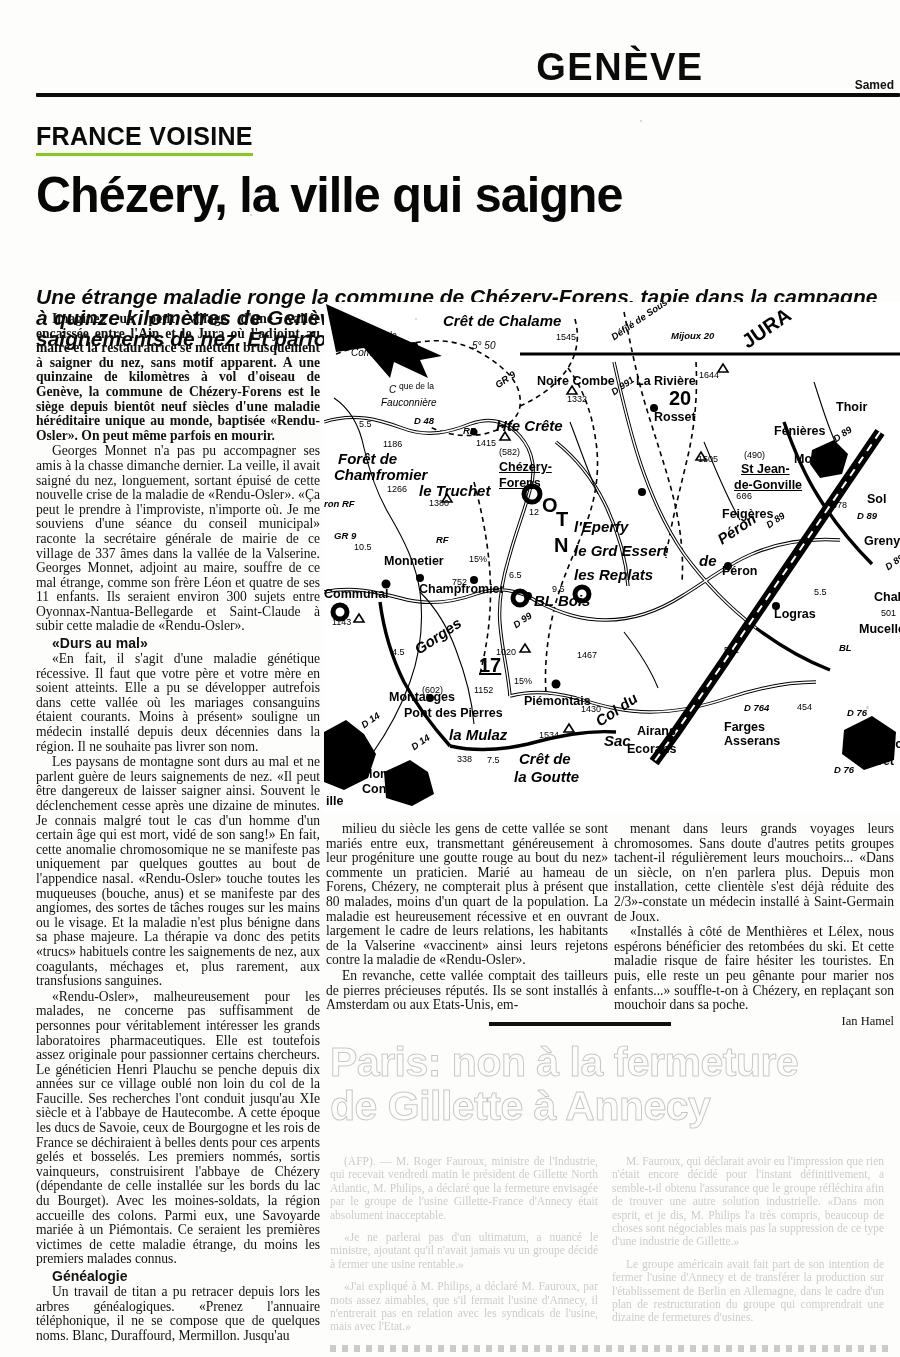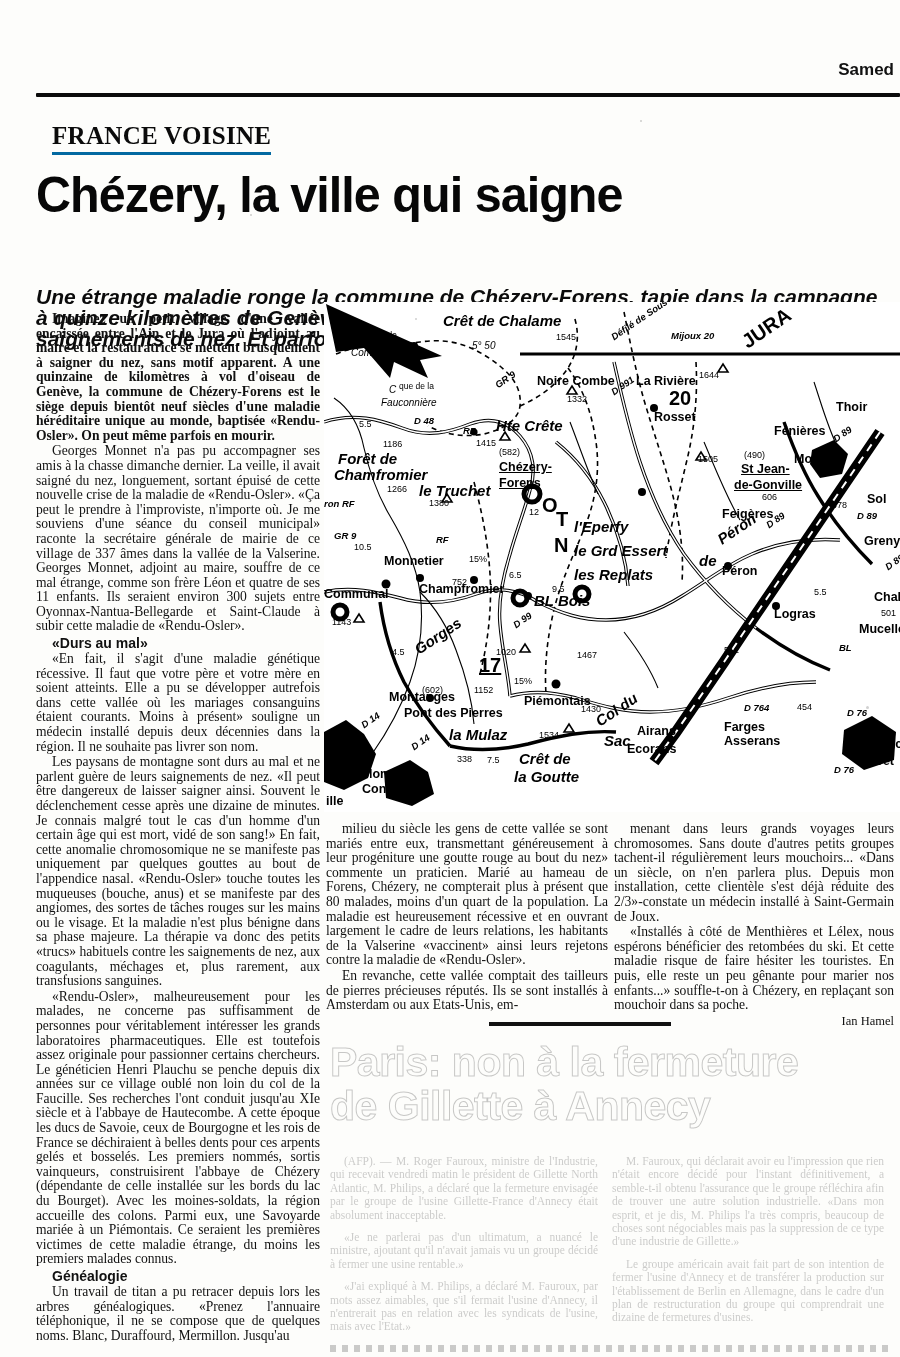--- a/index.html
+++ b/index.html
@@ -14,36 +14,36 @@
   .page{position:relative;width:900px;height:1357px;}
 
   
   .masthead{position:absolute;left:0;top:48px;width:900px;height:52px;}
   .masthead-title{
     position:absolute;left:520px;top:-2px;width:200px;text-align:center;
     font-family:"Liberation Sans",sans-serif;
     font-weight:700;font-size:38px;letter-spacing:1.5px;color:#0b0b0b;
   }
   .masthead-date{
-    position:absolute;right:6px;top:12px;
-    font-family:"Liberation Sans",sans-serif;
-    font-weight:700;font-size:17px;color:#111;
+    position:absolute;right:6px;top:30px;
+    font-family:"Liberation Sans",sans-serif;
+    font-weight:700;font-size:12px;color:#111;
     white-space:nowrap;overflow:hidden;
   }
   .masthead-rule{
     position:absolute;left:36px;top:45px;width:864px;height:4px;
     background:#0a0a0a;border-radius:1px;
   }
 
   
   .kicker{
     position:absolute;left:36px;top:122px;
-    font-family:Liberation Serif, serif;
+    font-family:Liberation Sans, sans-serif;
     font-weight:700;font-size:25px;letter-spacing:.3px;color:#0b0b0b;
-    border-bottom:3px solid #0369a1;padding-bottom:2px;margin-left:16px;
+    border-bottom:3px solid #84cc16;padding-bottom:2px;
   }
 
   
   .headline{
     position:absolute;left:36px;top:168px;width:840px;
     font-family:"Liberation Sans",sans-serif;
     font-weight:700;font-size:50px;line-height:54px;letter-spacing:-1px;
     color:#070707;
     transform:scaleX(.97);transform-origin:left top;
   }
@@ -124,20 +124,21 @@
 
   
   .speckle{position:absolute;border-radius:50%;background:rgba(40,40,40,.22);}
 </style>
 </head>
 <body>
 
 <div class="page">
 
   <div class="masthead">
+    <div class="masthead-title">GENÈVE</div>
     <div class="masthead-date">Samed</div>
     <div class="masthead-rule"></div>
   </div>
 
   <div class="kicker">FRANCE VOISINE</div>
 
   <div class="headline">Chézery, la ville qui saigne</div>
   <div class="standfirst">Une étrange maladie ronge la commune de Chézery-Forens, tapie dans la campagne à quinze kilomètres de Genève. Depuis neuf siècles, ses habitants souffrent de saignements de nez. Et parfois ils en meurent</div>
 
   <div class="map">
@@ -283,21 +284,21 @@
       <div class="map-label ml-huge" style="left: 345px; top: 85px;">20</div>
       <div class="map-label ml-town" style="left: 330px; top: 108px;">Rosset</div>
       <div class="map-label ml-town" style="left: 512px; top: 98px;">Thoir</div>
       <div class="map-label ml-town" style="left: 450px; top: 122px;">Fénières</div>
       <div class="map-label ml-road ml-rot" style="left: 510px; top: 132px; transform: rotate(-34deg);">D 89</div>
       <div class="map-label ml-town" style="left: 470px; top: 150px;">Mornex</div>
       <div class="map-label ml-elev" style="left: 420px; top: 148px;">(490)</div>
       <div class="map-label ml-town ml-underline" style="left: 417px; top: 160px;">St Jean-</div>
       <div class="map-label ml-town ml-underline" style="left: 410px; top: 176px;">de-Gonville</div>
       <div class="map-label ml-elev" style="left: 374px; top: 152px;">1505</div>
-      <div class="map-label ml-elev" style="left: 438px; top: 190px;">606</div>
+      <div class="map-label ml-elev" style="left: 412px; top: 190px; font-family: Liberation Mono, monospace;">606</div>
       <div class="map-label ml-elev" style="left: 508px; top: 198px;">478</div>
       <div class="map-label ml-town" style="left: 543px; top: 190px;">Sol</div>
       <div class="map-label ml-road" style="left: 533px; top: 208px;">D 89</div>
       <div class="map-label ml-town" style="left: 398px; top: 205px;">Feigères</div>
       <div class="map-label ml-road ml-rot" style="left: 443px; top: 218px; transform: rotate(-34deg);">D 89</div>
       <div class="map-label ml-big" style="left: 375px; top: 250px;">de</div>
       <div class="map-label ml-big ml-rot" style="left: 395px; top: 230px; transform: rotate(-34deg);">Péron</div>
       <div class="map-label ml-town" style="left: 540px; top: 232px;">Greny</div>
       <div class="map-label ml-town" style="left: 398px; top: 262px;">Péron</div>
       <div class="map-label ml-road ml-rot" style="left: 562px; top: 260px; transform: rotate(-34deg);">D 89</div>

